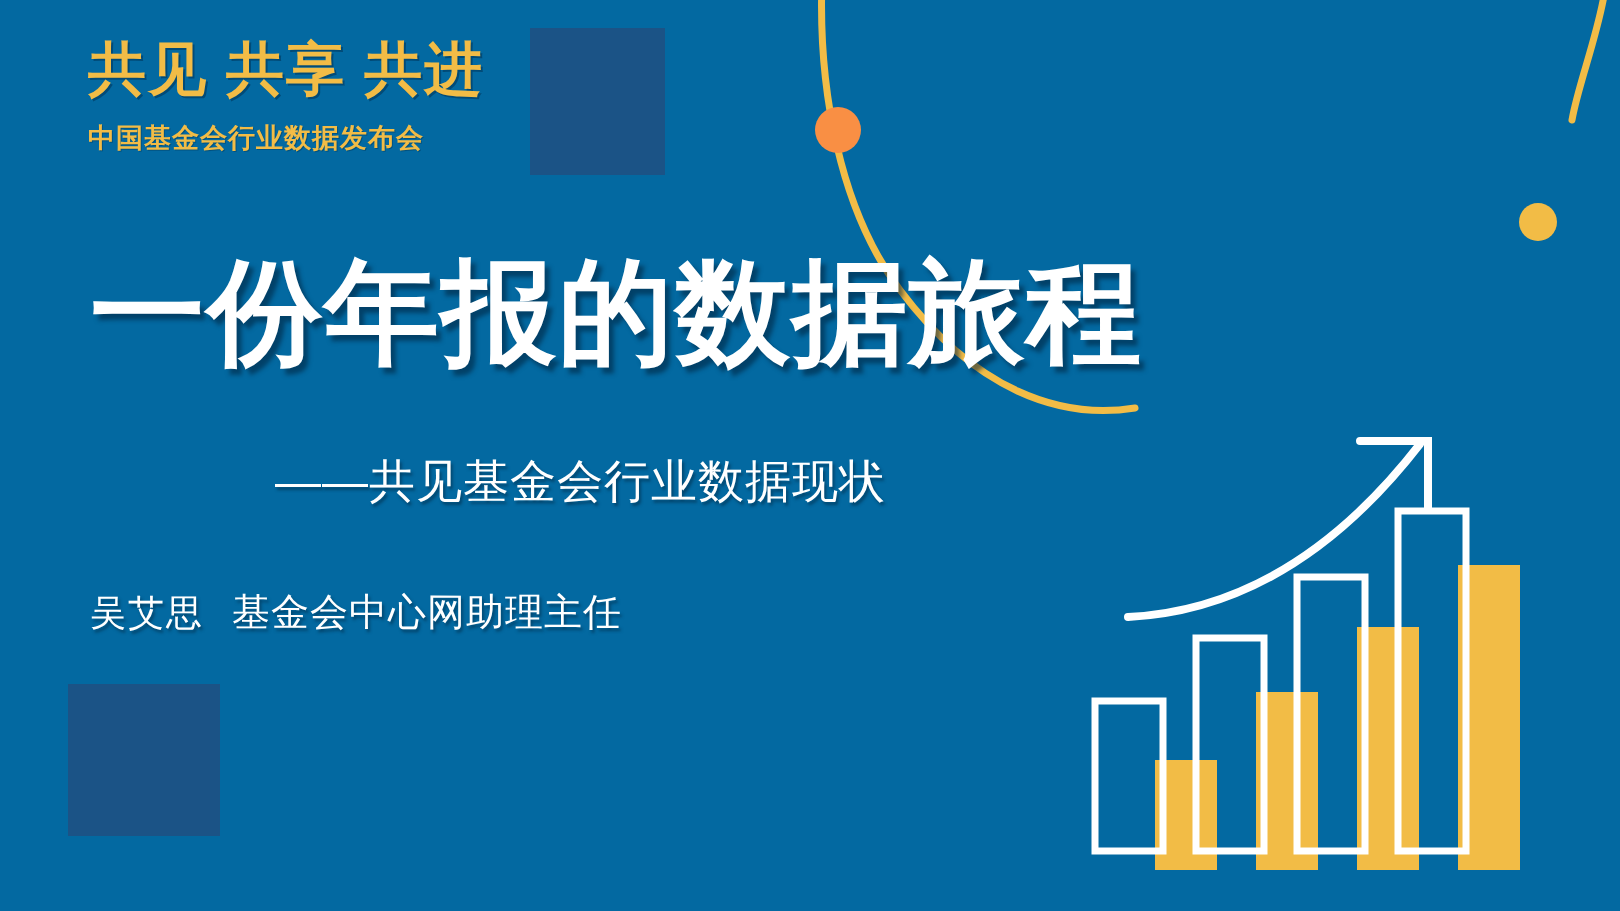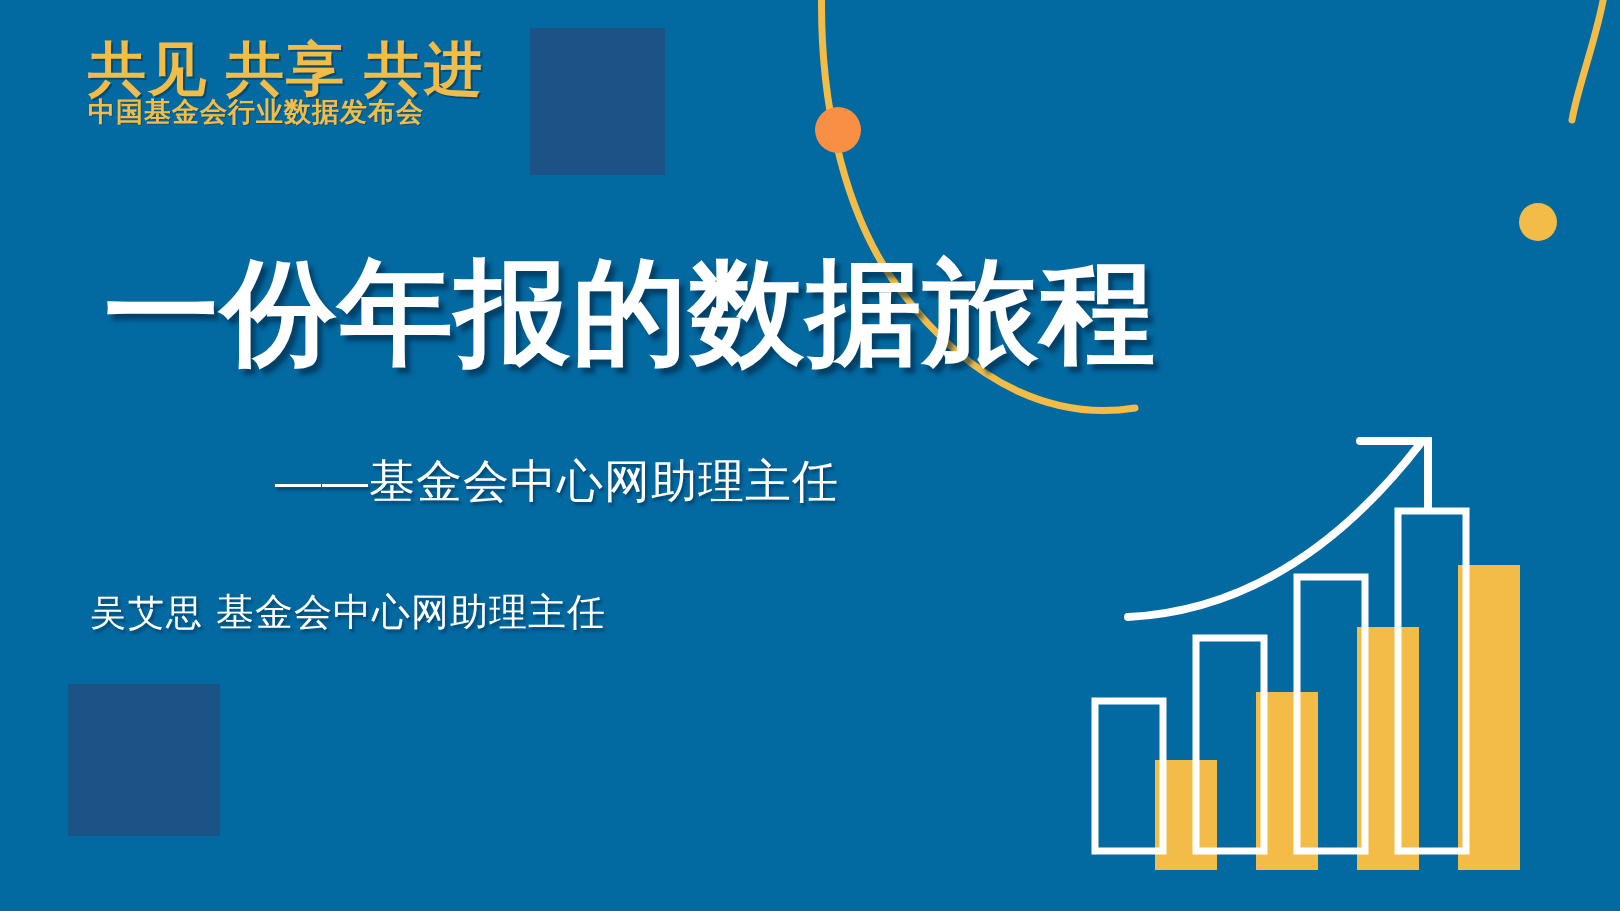--- a/index.html
+++ b/index.html
@@ -59,30 +59,30 @@
     line-height: 1.0;
     letter-spacing: 2px;
     text-shadow: 2px 2px 0 rgba(0,40,70,0.45);
     white-space: nowrap;
   }
   #logo-sub {
     color: #f2bc46;
     font-size: 27px;
     font-weight: bold;
     line-height: 1.0;
-    margin-top: 1px;
+    margin-top: 27px;
     letter-spacing: 1px;
     white-space: nowrap;
     text-shadow: 1px 1px 0 rgba(0,40,70,0.35);
   }
 
   
   #main-title {
     position: absolute;
-    left: 104px;
+    left: 90px;
     top: 255px;
     z-index: 6;
     color: #ffffff;
     font-size: 115px;
     font-weight: bold;
     line-height: 1.0;
     letter-spacing: 2px;
     white-space: nowrap;
     text-shadow: 5px 6px 4px rgba(0,33,58,0.55);
   }
@@ -117,21 +117,21 @@
     font-size: 36px;
     line-height: 1.0;
     letter-spacing: 2px;
     text-shadow: 2px 3px 3px rgba(0,33,58,0.5);
   }
   #speaker-role {
     color: #ffffff;
     font-size: 38px;
     line-height: 1.0;
     letter-spacing: 1px;
-    margin-left: 12px;
+    margin-left: 28px;
     text-shadow: 2px 3px 3px rgba(0,33,58,0.5);
   }
 
   
   #footer-en {
     position: absolute;
     left: 92px;
     top: 808px;
     z-index: 6;
     color: #f2bc46;
@@ -182,21 +182,21 @@
     </g>
   </svg>
 
   <div id="logo-block">
     <div id="logo-main">共见 共享 共进</div>
     <div id="logo-sub">中国基金会行业数据发布会</div>
   </div>
 
   <div id="main-title">一份年报的数据旅程</div>
 
-  <div id="subtitle">——基金会中心网助理主任</div>
+  <div id="subtitle">——共见基金会行业数据现状</div>
 
   <div id="speaker-line">
     <span id="speaker-name">吴艾思</span>
     <span id="speaker-role">基金会中心网助理主任</span>
   </div>
 
 
 </div>
 
 </body></html>

